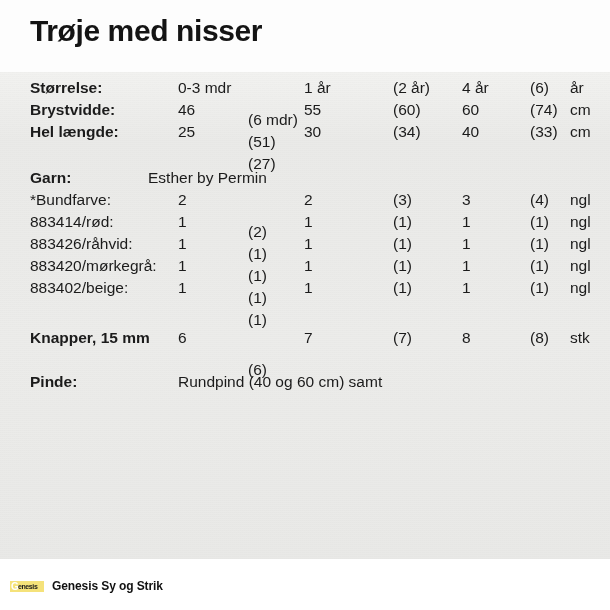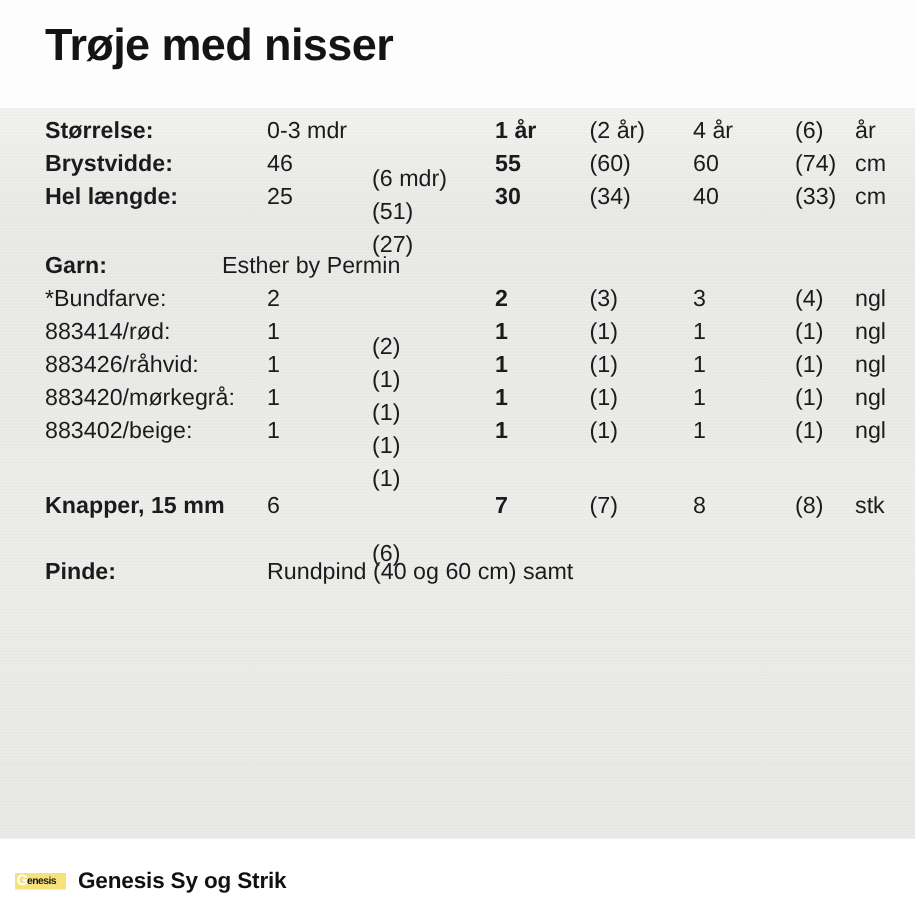--- a/index.html
+++ b/index.html
@@ -88,21 +88,21 @@
   .lbl.bold { font-weight: bold; }
   .cell {
     position: absolute;
     top: 0;
     font-size: 15.5px;
     line-height: 20px;
     white-space: nowrap;
   }
   .c1 { left: 178px; }
   .c2 { left: 248px; margin-top: 32px; }
-  .c3 { left: 330px; font-weight: bold; }
+  .c3 { left: 304px; }
   .c4 { left: 393px; }
   .c5 { left: 462px; }
   .c6 { left: 530px; }
   .cu { left: 570px; }
 
   .wide-text {
     position: absolute;
     left: 178px;
     top: 0;
     font-size: 15.5px;
@@ -144,21 +144,21 @@
   .logo-word {
     position: absolute;
     left: 8px; top: 1px;
     font-size: 7px;
     line-height: 9px;
     font-weight: bold;
     color: #1a1a1a;
     letter-spacing: -0.4px;
   }
   .footer-text {
-    font-size: 15px;
+    font-size: 12px;
     font-weight: bold;
     color: #111111;
     letter-spacing: -0.1px;
     white-space: nowrap;
   }
 </style>
 </head>
 <body>
 
 <div class="page">

